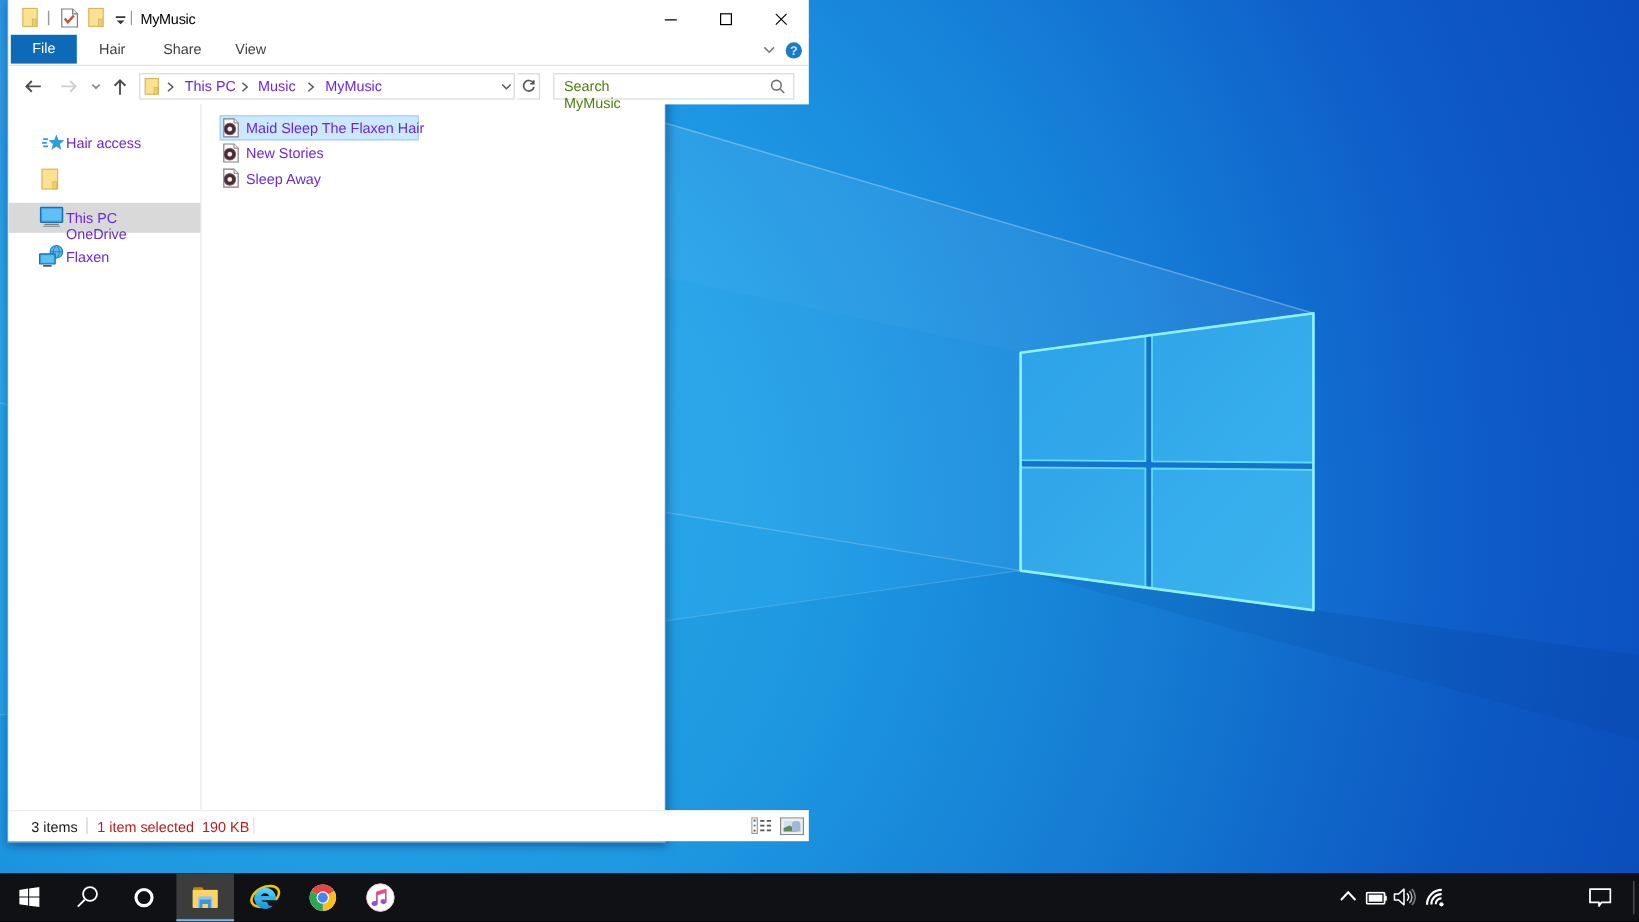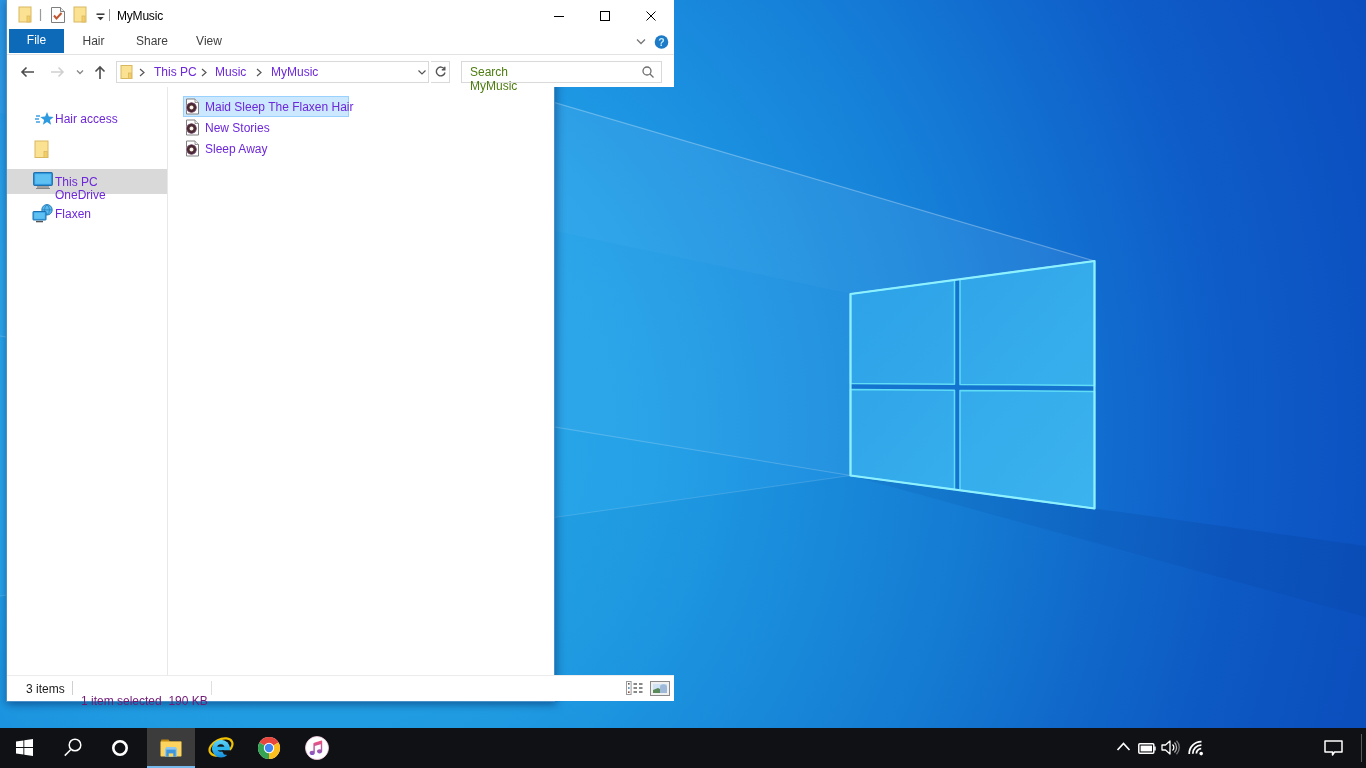--- a/index.html
+++ b/index.html
@@ -258,21 +258,21 @@
       <path d="M11 1 v3.5 h3.5" fill="#f0f0f0" stroke="#808080" stroke-width="0.8"></path>
       <circle cx="7.5" cy="9.5" r="5.6" fill="url(#disc1)"></circle>
     </svg>
   </div>
   <div class="abs t12" style="left:198px;top:142px;white-space:nowrap;">Sleep Away</div>
 
   <div class="abs" style="left:0;top:675px;width:667px;height:26px;background:#fff;border-top:1px solid #ececec;"></div>
   <div class="abs t12" style="left:19px;top:682px;color:#1a1a1a;">3 items</div>
   <div class="abs" style="left:65px;top:681px;width:1px;height:14px;background:#d0d0d0;"></div>
   <div class="abs" style="left:204px;top:681px;width:1px;height:14px;background:#e0e0e0;"></div>
-  <div class="abs t12" style="left:74px;top:682px;color:#701a75;margin-top:12px;">1 item selected&nbsp;&nbsp;190 KB</div>
+  <div class="abs t12" style="left:74px;top:682px;color:#b91c1c;">1 item selected&nbsp;&nbsp;190 KB</div>
   <div class="abs" style="left:619px;top:681px;">
     <svg width="18" height="14" viewBox="0 0 18 14">
       <rect x="0.5" y="0.5" width="4.6" height="13" fill="none" stroke="#9a9a9a" stroke-width="1"></rect>
       <rect x="2" y="2" width="1.6" height="1.6" fill="#555"></rect>
       <rect x="2" y="6.2" width="1.6" height="1.6" fill="#4a7fae"></rect>
       <rect x="2" y="10.4" width="1.6" height="1.6" fill="#8a4a3a"></rect>
       <g stroke="#555" stroke-width="1.4">
         <line x1="7.5" y1="3" x2="11" y2="3"></line>
           <line x1="13" y1="3" x2="16.5" y2="3"></line>
         <line x1="7.5" y1="7" x2="11" y2="7"></line>

